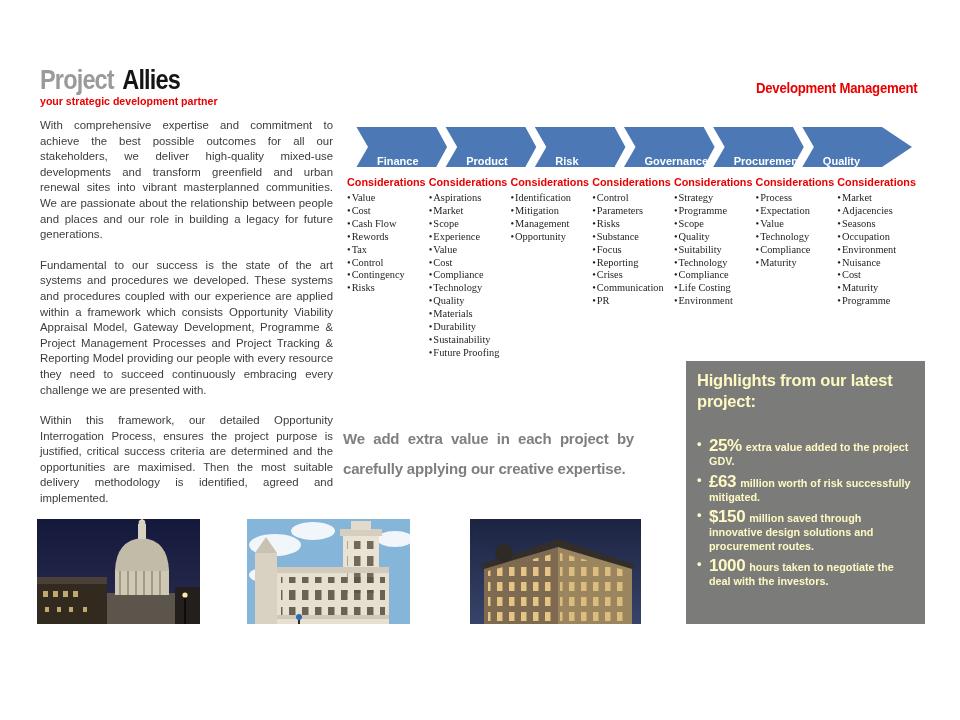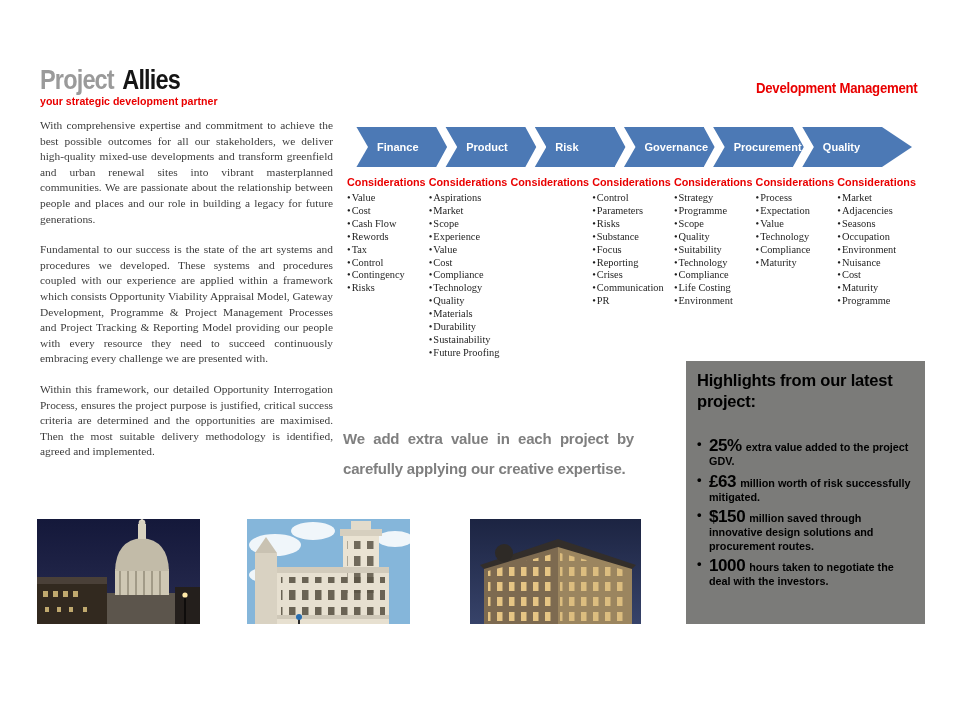--- a/index.html
+++ b/index.html
@@ -11,50 +11,50 @@
          letter-spacing:-1px;transform:scaleX(.84);transform-origin:left top;white-space:nowrap;}
   .brand-1{color:#9a9a9a;margin-right:10px;}
   .brand-2{color:#151515;}
   .tagline{position:absolute;left:40px;top:95px;font-size:11.5px;font-weight:700;color:#e90000;
            transform:scaleX(.92);transform-origin:left top;}
   .dev-mgmt{position:absolute;right:43px;top:79px;font-size:15px;font-weight:700;color:#e90000;
             letter-spacing:-.3px;transform:scaleX(.88);transform-origin:right top;}
 
   
   .intro{position:absolute;left:40px;top:118px;width:293px;text-align:justify;
-         font-size:11.4px;line-height:15.6px;color:#3c3c3c;font-family:Liberation Serif, serif;}
+         font-size:11.4px;line-height:15.6px;color:#3c3c3c;}
   .intro p{margin:0 0 15px 0;}
 
   
   .band{position:absolute;left:347px;top:127px;width:565px;height:40px;}
   .band-bg{position:absolute;inset:0;background:#4c79b5;
            clip-path:polygon(0 0,calc(100% - 30px) 0,100% 50%,calc(100% - 30px) 100%,0 100%);
            border-radius:3px;}
   .band-stages{position:absolute;left:0;top:0;bottom:0;right:30px;display:flex;}
-  .band-stage{flex:1;display:flex;align-items:center;min-width:0;}
+  .band-stage{flex:1;display:flex;align-items:flex-end;min-width:0;}
   .chev{flex:none;width:21px;height:40px;background:#ffffff;
         clip-path:polygon(0 0,45% 0,100% 50%,45% 100%,0 100%,52% 50%);}
   .band-stage:first-child .chev{clip-path:polygon(0 0,45% 0,100% 50%,45% 100%,0 100%);}
   .stage-label{margin-left:9px;font-size:11px;font-weight:700;color:#ffffff;white-space:nowrap;}
 
   
   .cols{position:absolute;left:347px;top:176px;width:572px;display:flex;}
   .col{flex:1;min-width:0;padding-right:4px;}
   .col-head{font-size:10.8px;font-weight:700;color:#e90000;margin-bottom:4px;white-space:nowrap;}
   .col-items{list-style:none;margin:0;padding:0;font-size:10.4px;line-height:12.9px;color:#1f1f1f;font-family:Liberation Serif, serif;}
   .col-items li{white-space:nowrap;}
   .col-items li::before{content:"\2022";margin-right:1px;}
 
   
   .quote{position:absolute;left:343px;top:424px;width:291px;font-size:15px;font-weight:700;
          color:#7f7f7f;text-align:justify;line-height:30px;letter-spacing:-.2px;}
 
   
   .highlights{position:absolute;left:686px;top:361px;width:239px;height:297px;
-              background:#7b7b79;box-sizing:border-box;padding:9px 11px 10px 11px;color:#000000;}
+              background:#7b7b79;box-sizing:border-box;padding:9px 11px 10px 11px;color:#fef9c3;}
   .hl-title{font-size:16.5px;font-weight:700;line-height:21px;letter-spacing:-.2px;}
   .hl-list{list-style:none;margin:24px 0 0 0;padding:0;}
   .hl-list li{position:relative;padding-left:12px;margin-bottom:3px;
               font-size:10.8px;font-weight:700;line-height:13.5px;}
   .hl-list li::before{content:"\2022";position:absolute;left:0;top:1px;font-size:13px;}
   .hl-value{font-size:17px;line-height:19px;margin-right:4px;letter-spacing:-.4px;}
 
   
   .photo{position:absolute;top:519px;height:162px;}
   .photo svg{display:block;width:100%;height:100%;}
@@ -136,20 +136,26 @@
           <li>Technology</li>
           <li>Quality</li>
           <li>Materials</li>
           <li>Durability</li>
           <li>Sustainability</li>
           <li>Future Proofing</li>
         </ul>
     </div>
     <div class="col">
       <div class="col-head">Considerations</div>
+      <ul class="col-items">
+          <li>Identification</li>
+          <li>Mitigation</li>
+          <li>Management</li>
+          <li>Opportunity</li>
+        </ul>
     </div>
     <div class="col">
       <div class="col-head">Considerations</div>
       <ul class="col-items">
           <li>Control</li>
           <li>Parameters</li>
           <li>Risks</li>
           <li>Substance</li>
           <li>Focus</li>
           <li>Reporting</li>

